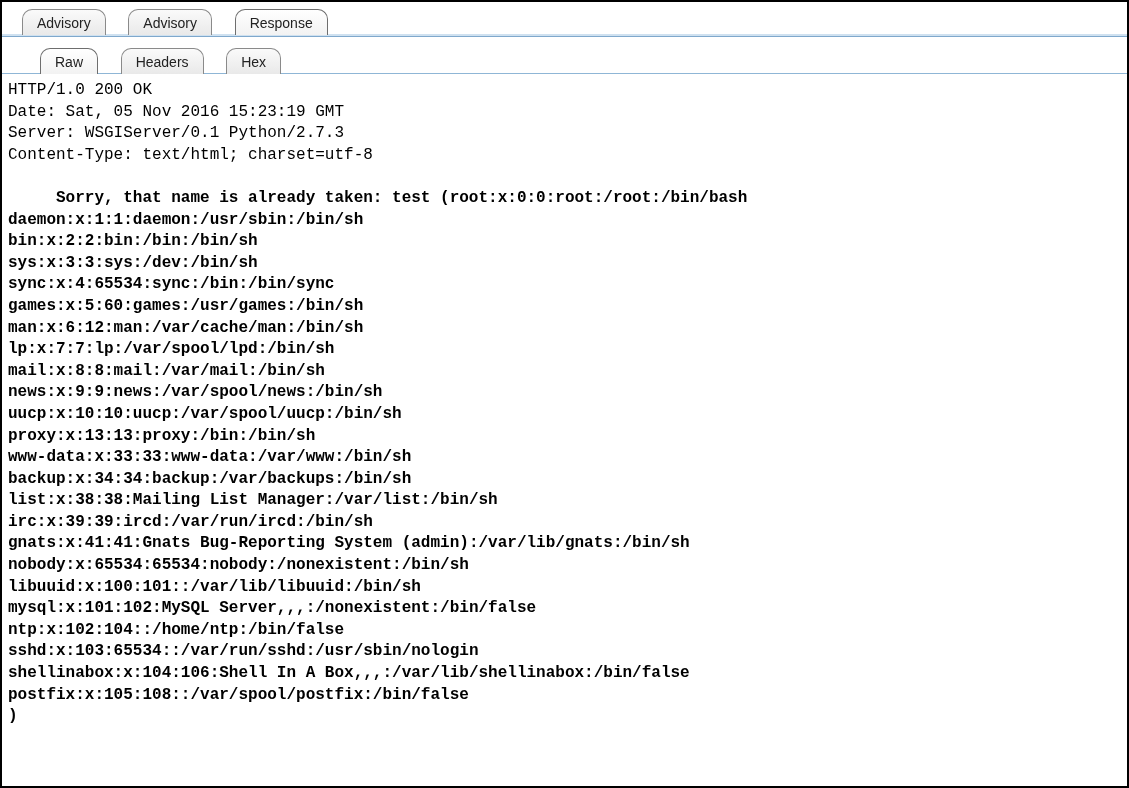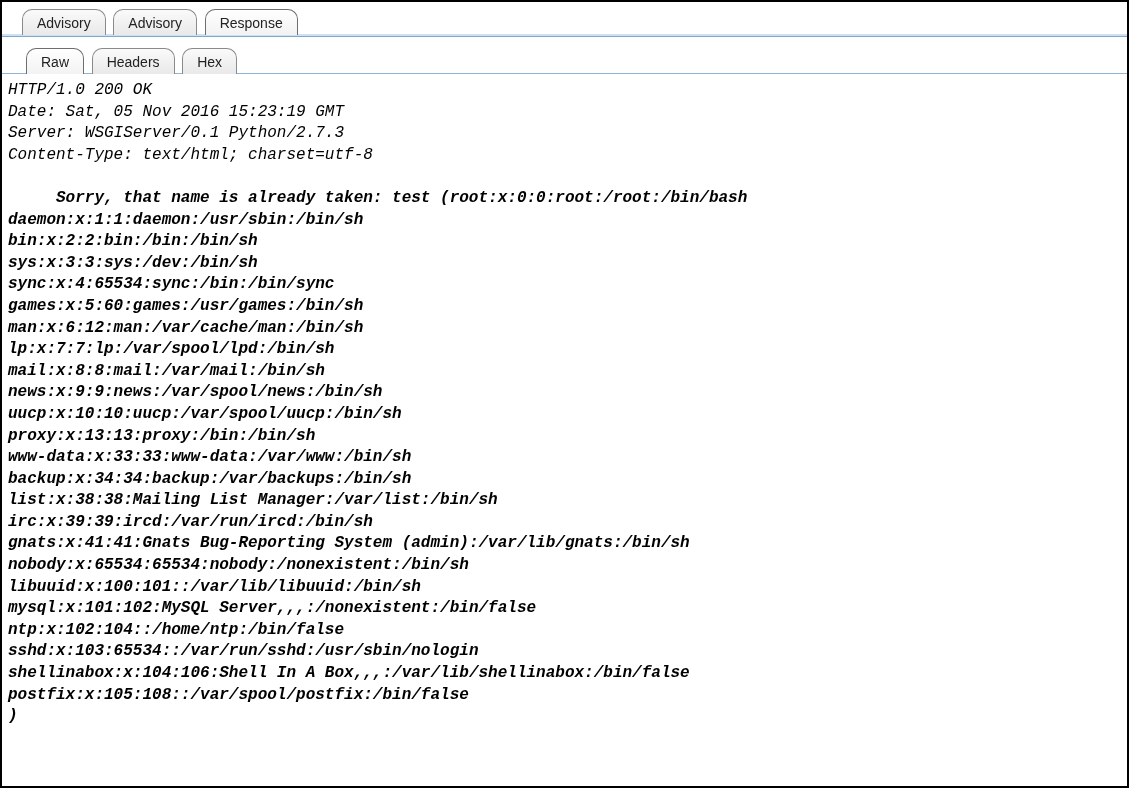--- a/index.html
+++ b/index.html
@@ -17,27 +17,27 @@
     position: relative;
     overflow: hidden;
   }
   
   .tab-row {
     position: relative;
     padding: 6px 0 0 20px;
     background: #fff;
   }
   .tab-row.inner {
-    padding-left: 24px;
+    padding-left: 38px;
     padding-top: 10px;
   }
   .tab {
     display: inline-block;
     padding: 5px 14px 4px 14px;
-    margin-right: 4px;
+    margin-right: 19px;
     border: 1px solid #8a8a8a;
     border-bottom: none;
     border-top-left-radius: 10px;
     border-top-right-radius: 10px;
     background: linear-gradient(#fafafa, #e9e9e9);
     color: #222;
     font-size: 14px;
     cursor: pointer;
     position: relative;
     top: 1px;
@@ -66,21 +66,20 @@
     padding: 4px 6px 6px 6px;
     background: #fff;
   }
   .raw-text {
     font-family: "Courier New", Courier, monospace;
     font-size: 16px;
     line-height: 1.35;
     white-space: pre;
     color: #000;
     padding-top: 2px;
-    font-style: italic;
   }
   .raw-text .hdr { font-weight: normal; }
   .raw-text .body { font-weight: bold; margin-left: 48px; }
 </style>
 </head>
 <body>
 
 <div class="window">
 
   <div class="tab-row">

